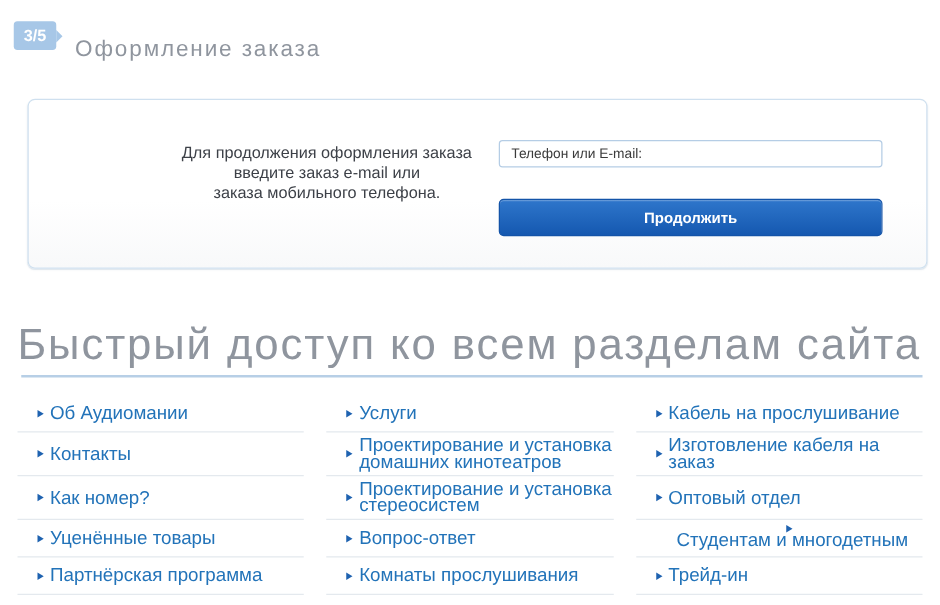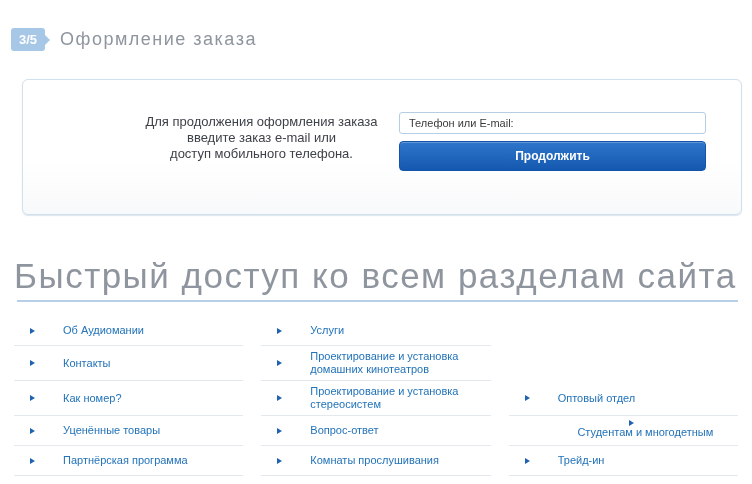--- a/index.html
+++ b/index.html
@@ -11,21 +11,21 @@
   body {
     width: 752px;
     height: 484px;
     overflow: hidden;
     position: relative;
   }
 
   
   .header {
     display: flex;
-    align-items: center;
+    align-items: flex-start;
     padding: 17px 0 0 11px;
   }
   .step-badge {
     position: relative;
     background: #a7c7e7;
     color: #ffffff;
     font-size: 13px;
     font-weight: bold;
     line-height: 1;
     padding: 5px 8px 5px 8px;
@@ -94,21 +94,21 @@
     color: #333333;
     outline: none;
   }
   .phone-input::placeholder {
     color: #3b3b3b;
     opacity: 1;
   }
   .continue-btn {
     display: block;
     box-sizing: border-box;
-    margin-top: 7px;
+    margin-top: 25px;
     width: 100%;
     height: 30px;
     border: 1px solid #1353a8;
     border-radius: 4px;
     background: linear-gradient(#2e76cb, #1558b0);
     box-shadow: inset 0 1px 0 rgba(255,255,255,0.25);
     color: #ffffff;
     font-size: 12px;
     font-weight: bold;
     font-family: "Liberation Sans", sans-serif;
@@ -146,40 +146,40 @@
     cursor: pointer;
   }
   .arrow-icon {
     flex: none;
     width: 0; height: 0;
     border-left: 5px solid #1e62b0;
     border-top: 3.5px solid transparent;
     border-bottom: 3.5px solid transparent;
   }
   .quick-link-label {
-    margin-left: 28px;
-    font-size: 11px;
+    margin-left: 5px;
+    font-size: 15px;
     line-height: 13px;
     color: #2273b9;
   }
 </style>
 </head>
 <body>
 
 <div class="header">
   <span class="step-badge">3/5</span>
   <h1 class="page-title">Оформление заказа</h1>
 </div>
 
 <div class="panel">
   <div class="panel-left">
     <div class="instructions">
       <div>Для продолжения оформления заказа</div>
       <div>введите заказ e-mail или</div>
-      <div>доступ мобильного телефона.</div>
+      <div>заказа мобильного телефона.</div>
     </div>
   </div>
   <div class="panel-right">
     <input class="phone-input" type="text" placeholder="Телефон или E-mail:" style="">
     <button class="continue-btn">Продолжить</button>
   </div>
 </div>
 
 <h2 class="section-title">Быстрый доступ ко всем разделам сайта</h2>
 <div class="section-divider"></div>
@@ -218,20 +218,28 @@
       <span class="quick-link-label">Проектирование и установка стереосистем</span>
     </div>
     <div class="quick-link" style="grid-area: 4 / 2;">
       <span class="arrow-icon"></span>
       <span class="quick-link-label">Вопрос-ответ</span>
     </div>
     <div class="quick-link" style="grid-area: 5 / 2;">
       <span class="arrow-icon"></span>
       <span class="quick-link-label">Комнаты прослушивания</span>
     </div>
+    <div class="quick-link" style="grid-area: 1 / 3;">
+      <span class="arrow-icon"></span>
+      <span class="quick-link-label">Кабель на прослушивание</span>
+    </div>
+    <div class="quick-link" style="grid-area: 2 / 3;">
+      <span class="arrow-icon"></span>
+      <span class="quick-link-label">Изготовление кабеля на заказ</span>
+    </div>
     <div class="quick-link" style="grid-area: 3 / 3;">
       <span class="arrow-icon"></span>
       <span class="quick-link-label">Оптовый отдел</span>
     </div>
     <div class="quick-link" style="grid-area: 4 / 3; flex-direction: column;">
       <span class="arrow-icon"></span>
       <span class="quick-link-label">Студентам и многодетным</span>
     </div>
     <div class="quick-link" style="grid-area: 5 / 3;">
       <span class="arrow-icon"></span>

